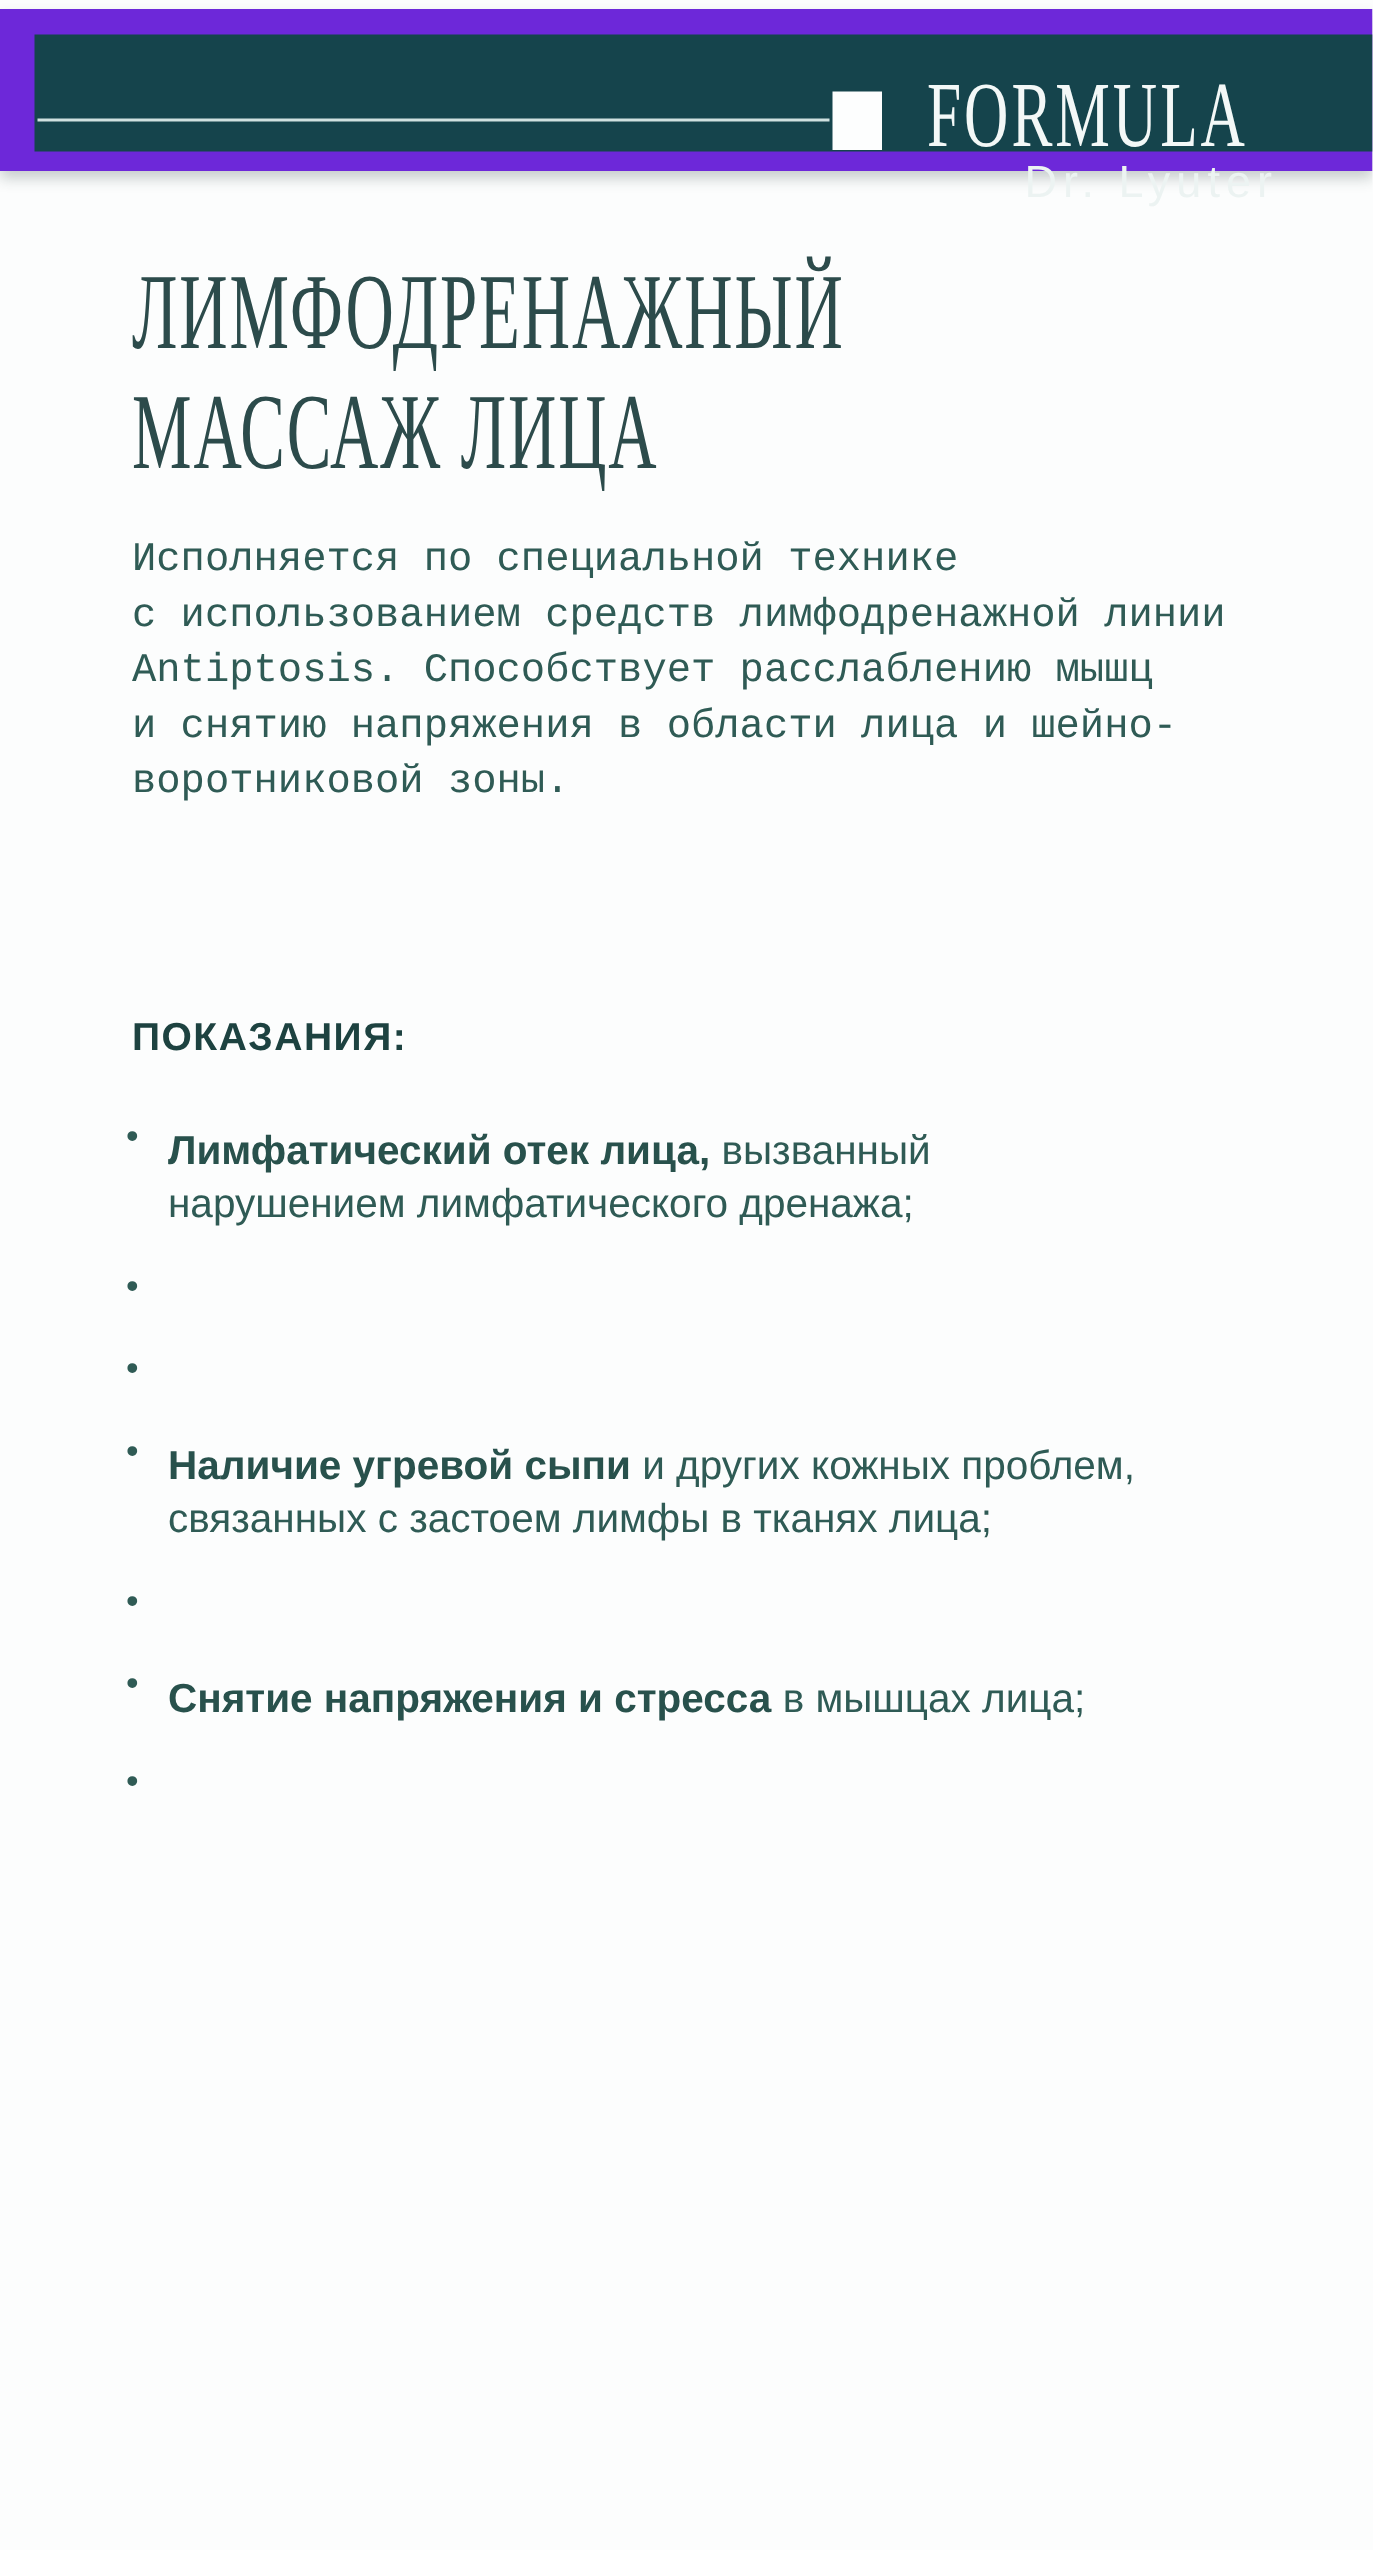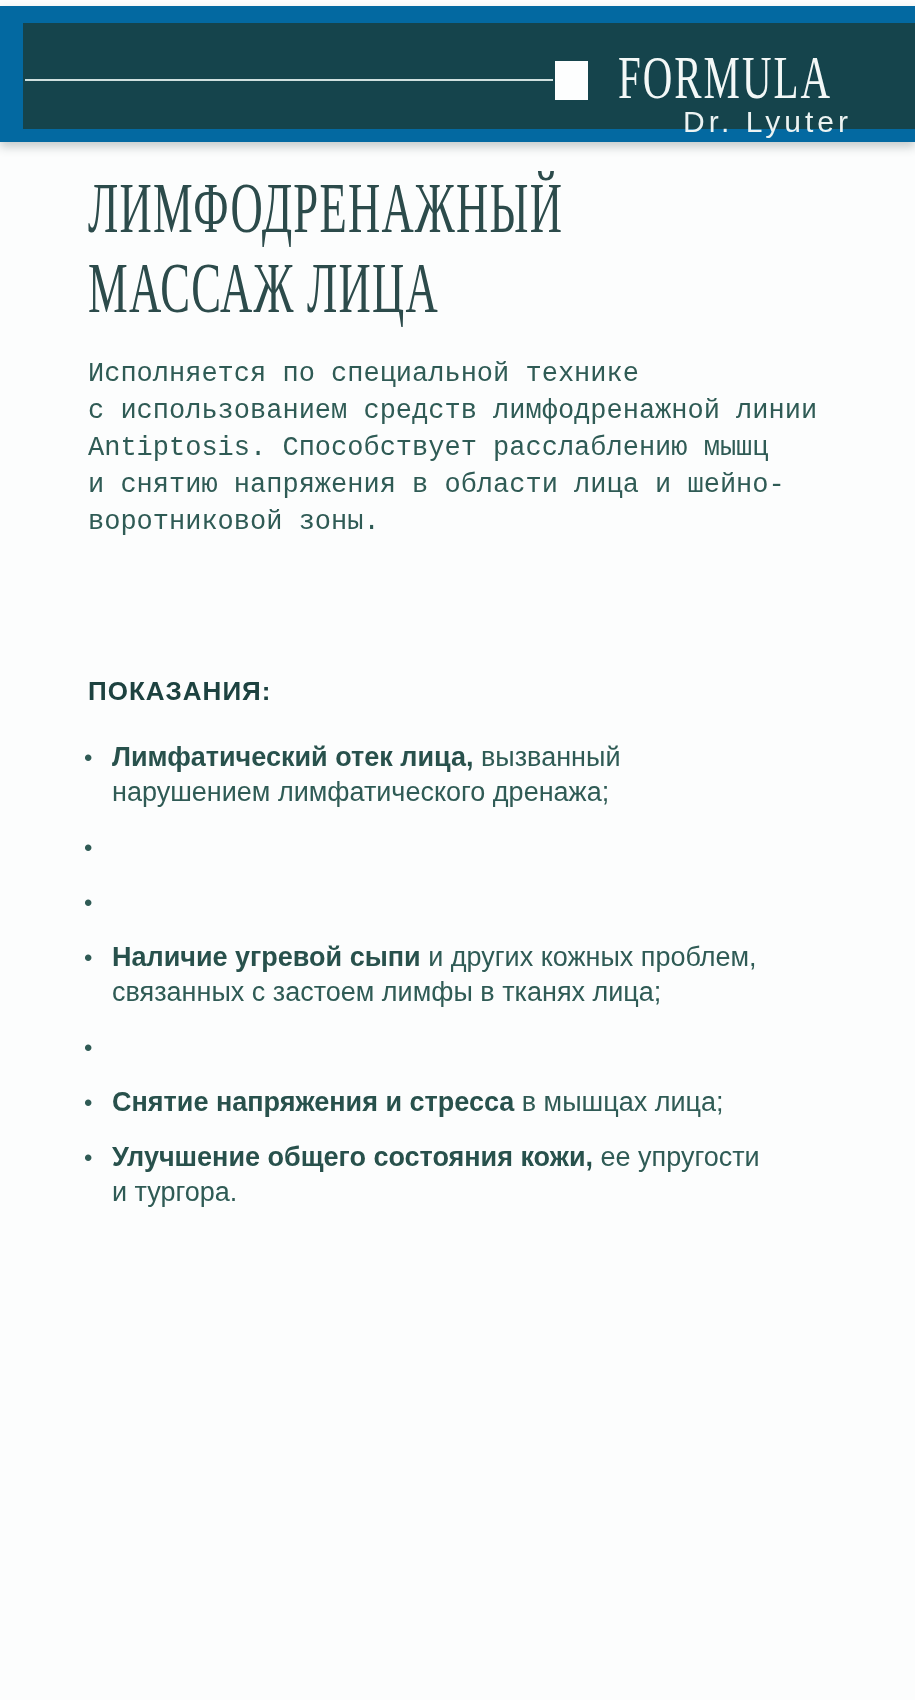--- a/index.html
+++ b/index.html
@@ -6,22 +6,22 @@
   html,body { width:915px; height:1700px; }
   body {
     position:relative;
     background:#fcfdfd;
     font-family:"Liberation Sans", sans-serif;
     overflow:hidden;
   }
 
   
   .header {
-    position:absolute; left:0; top:6px; width:915px; height:136px;
-    background:#0369a1;
+    position:absolute; left:0; top:6px; width:915px; height:108px;
+    background:#6d28d9;
     box-shadow:0 5px 9px rgba(40,60,60,0.25);
     text-decoration:underline;
   }
   .header-inner {
     position:absolute; left:23px; top:17px; right:0; bottom:13px;
     background:#15444c;
   }
   .header-rule {
     position:absolute; left:25px; top:73px; width:528px; height:2px;
     background:#cfe0df;
@@ -70,21 +70,21 @@
   }
   .bullets li {
     display:flex; align-items:flex-start;
     margin-bottom:20px;
     font-size:27px; line-height:35px; color:#2f5b55;
   }
   .bullets .dot {
     flex:none; width:28px;
     font-size:24px; line-height:35px; color:#2f5b55;
   }
-  .bullets .bt { white-space:pre-line; }
+  .bullets .bt { white-space:pre-line;margin-top:10px; }
   .bullets .bt b { font-weight:700; color:#28514c; }
 </style>
 </head>
 <body>
 
 <div class="header">
   <div class="header-inner"></div>
   <div class="header-rule"></div>
   <div class="brand-square"></div>
   <div class="wordmark">FORMULA</div>
@@ -121,16 +121,14 @@
   </li>
   <li>
     <span class="dot">•</span>
   </li>
   <li>
     <span class="dot">•</span>
     <span class="bt"><b>Снятие напряжения и стресса</b><span> в мышцах лица;</span></span>
   </li>
   <li>
     <span class="dot">•</span>
-    <span class="bt"><b>Улучшение общего состояния кожи,</b><span> ее упругости
-и тургора.</span></span>
   </li>
 </ul>
 
 </body></html>

